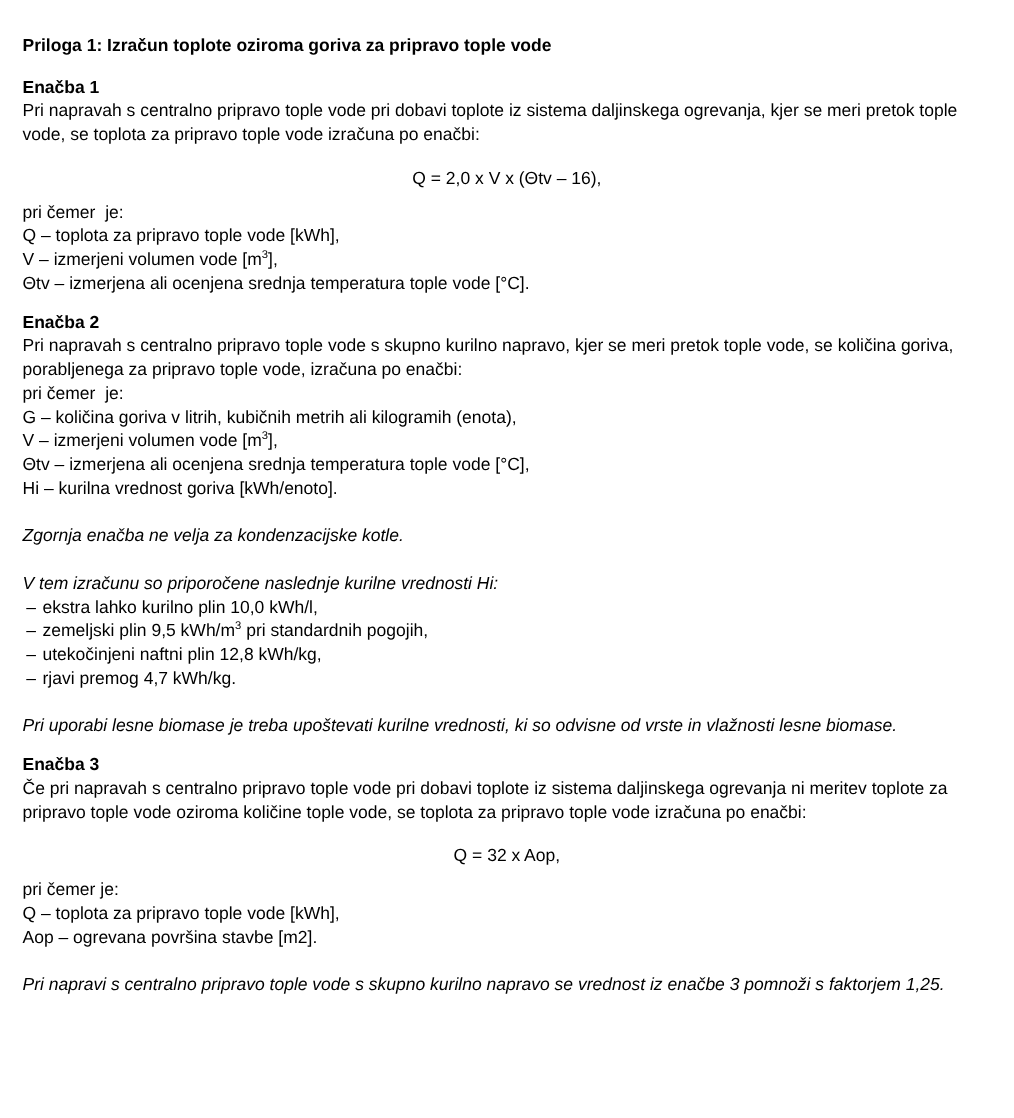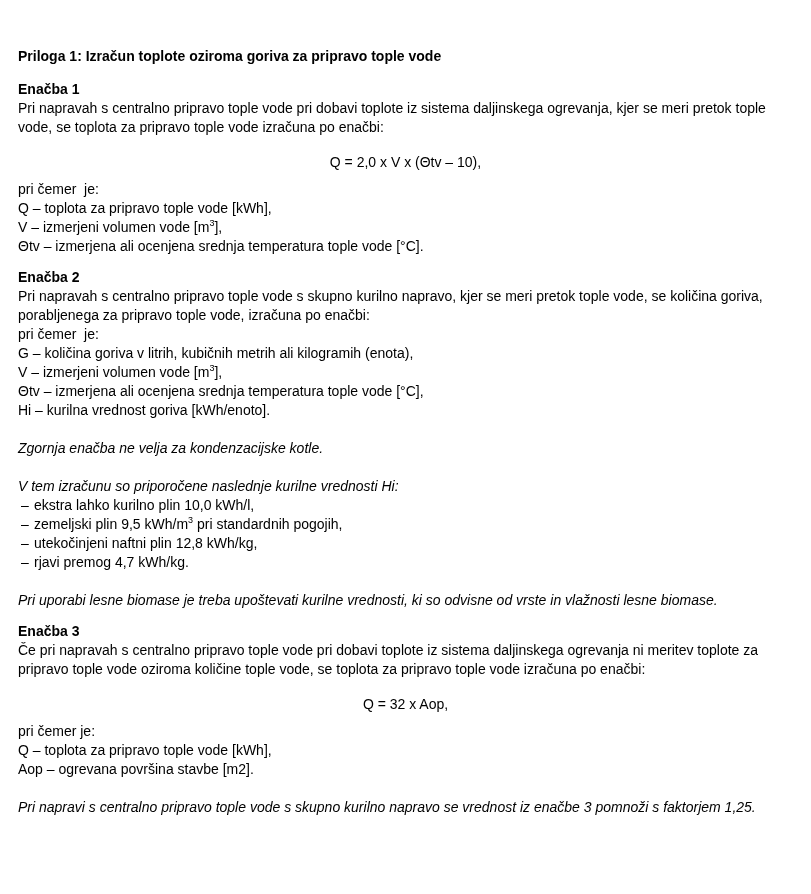--- a/index.html
+++ b/index.html
@@ -16,21 +16,20 @@
   }
   .page {
     width: 811px;
     height: 894px;
     padding: 27px 18px 0 18px;
   }
   p { margin: 0; white-space: pre-wrap; }
   .title {
     font-weight: 700;
     margin-bottom: 14px;
-    margin-top: 20px;
   }
   .heading {
     font-weight: 700;
   }
   .heading.mt { margin-top: 12px; }
   .formula {
     text-align: center;
     margin: 16px 0 8px 0;
   }
   .gap { margin-top: 19px; font-style: italic; }
@@ -53,21 +52,21 @@
 </head>
 <body>
 
 <div class="page">
 
   <p class="title">Priloga 1: Izračun toplote oziroma goriva za pripravo tople vode</p>
 
   <section>
     <p class="heading">Enačba 1</p>
     <p class="para">Pri napravah s centralno pripravo tople vode pri dobavi toplote iz sistema daljinskega ogrevanja, kjer se meri pretok tople vode, se toplota za pripravo tople vode izračuna po enačbi:</p>
-    <p class="formula">Q = 2,0 x V x (Θtv – 10),</p>
+    <p class="formula">Q = 2,0 x V x (Θtv – 16),</p>
     <p class="para">pri čemer  je:</p>
     <p class="para">Q – toplota za pripravo tople vode [kWh],</p>
     <p class="para"><span>V – izmerjeni volumen vode [m</span><sup>3</sup><span>],</span></p>
     <p class="para">Θtv – izmerjena ali ocenjena srednja temperatura tople vode [°C].</p>
   </section>
 
   <section>
     <p class="heading mt">Enačba 2</p>
     <p class="para">Pri napravah s centralno pripravo tople vode s skupno kurilno napravo, kjer se meri pretok tople vode, se količina goriva, porabljenega za pripravo tople vode, izračuna po enačbi:</p>
     <p class="para">pri čemer  je:</p>

